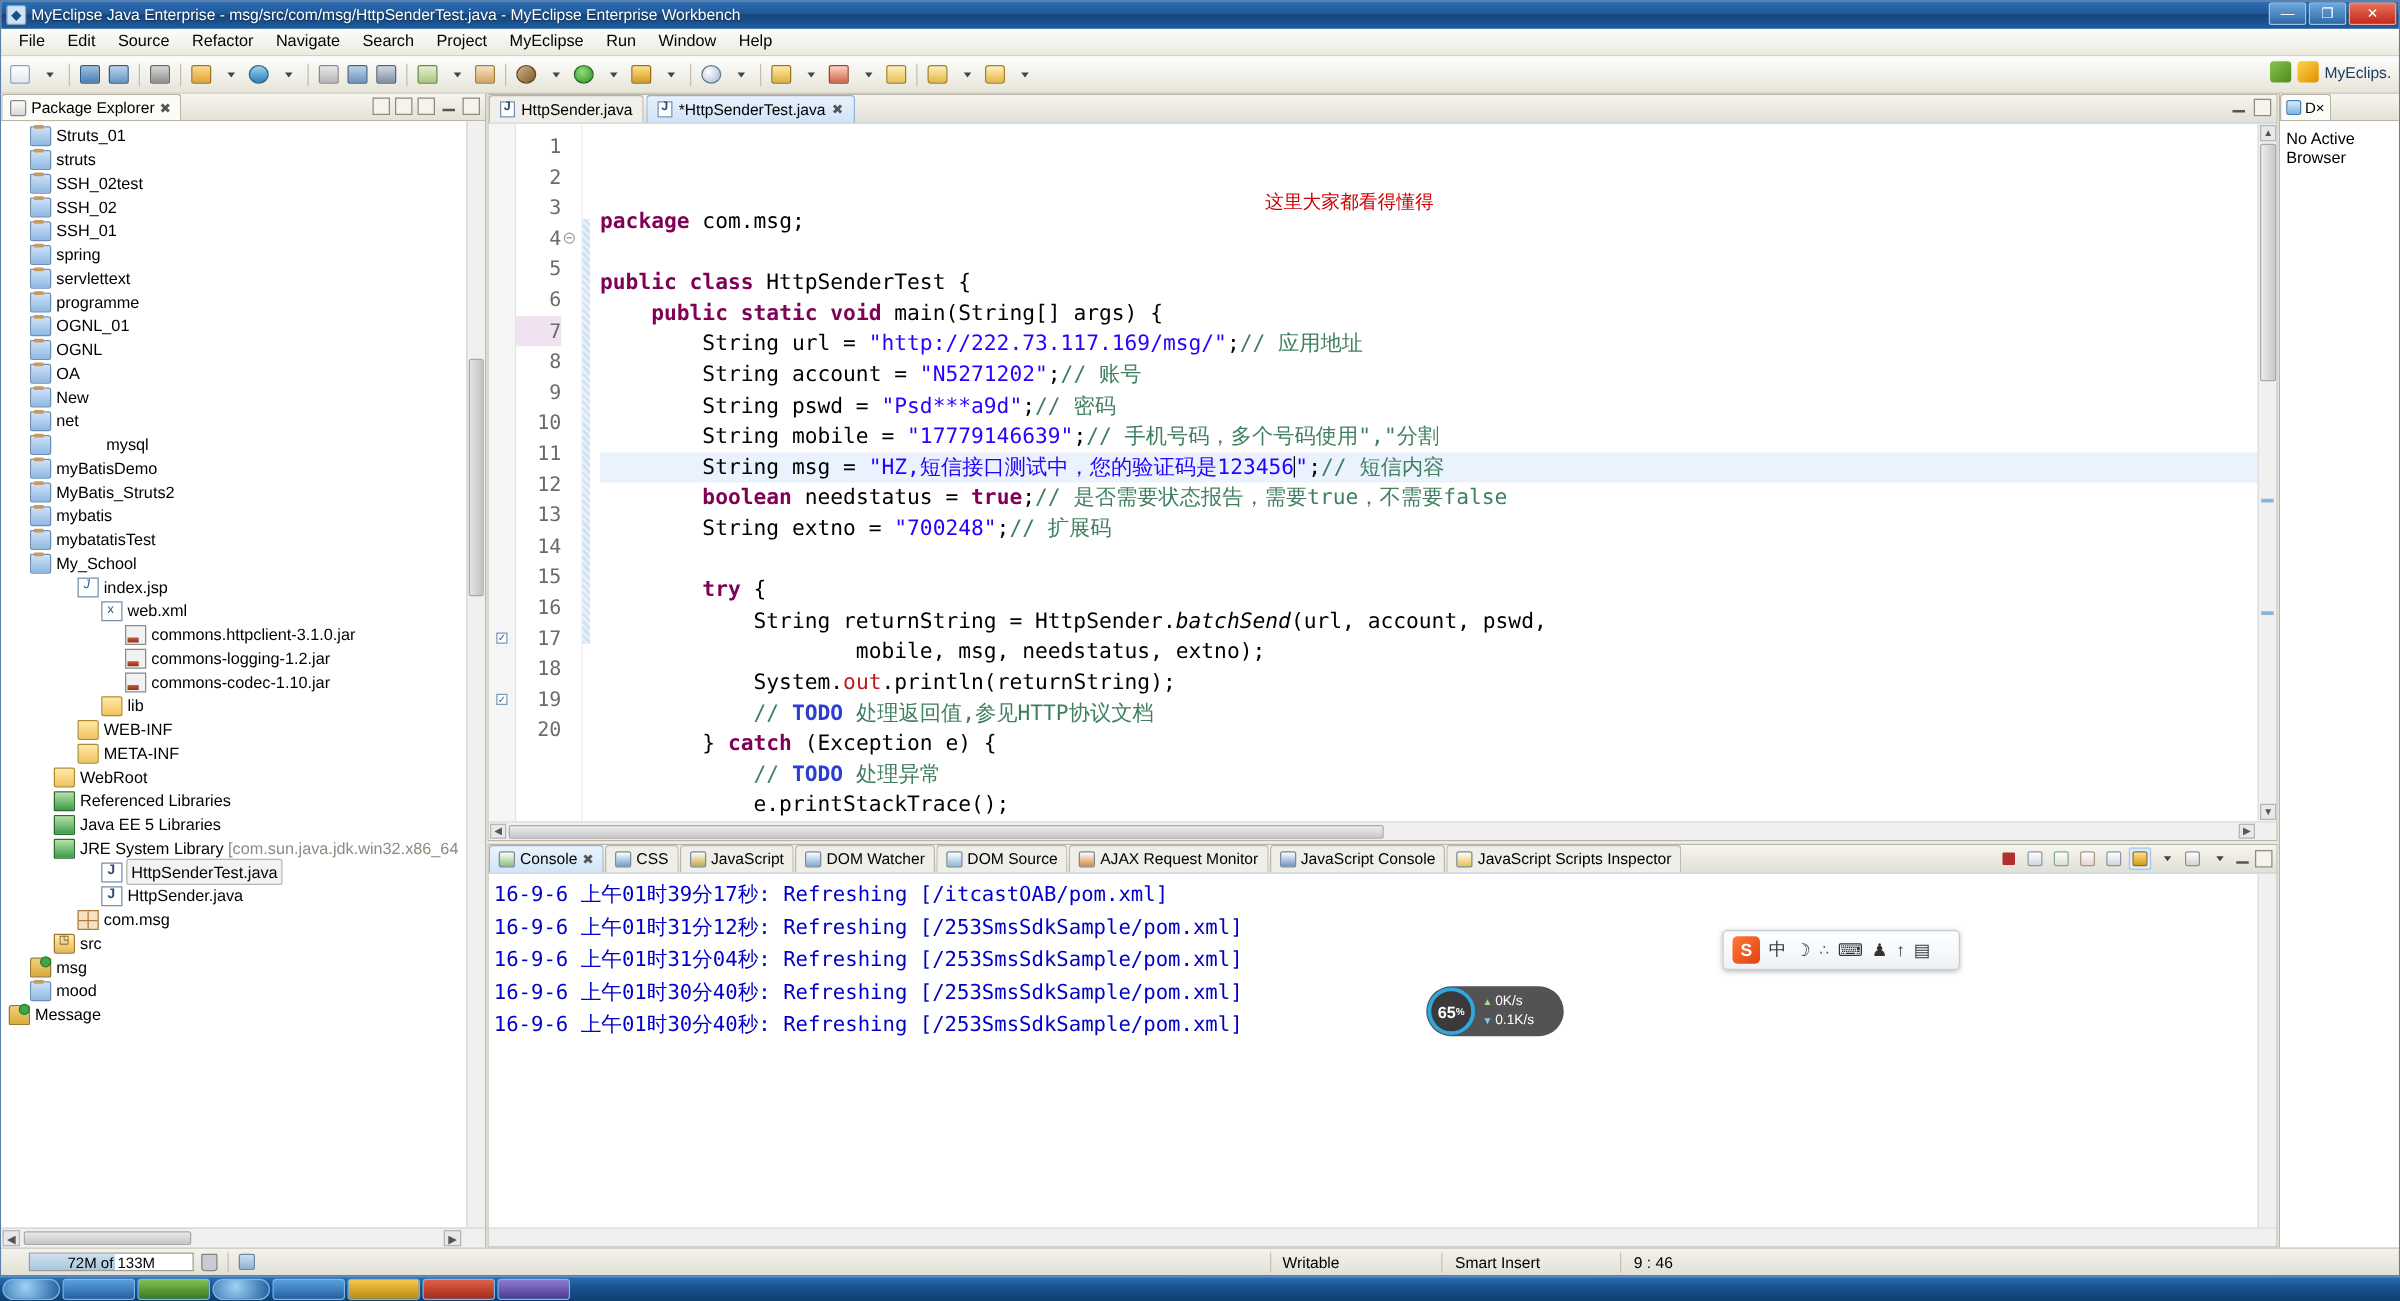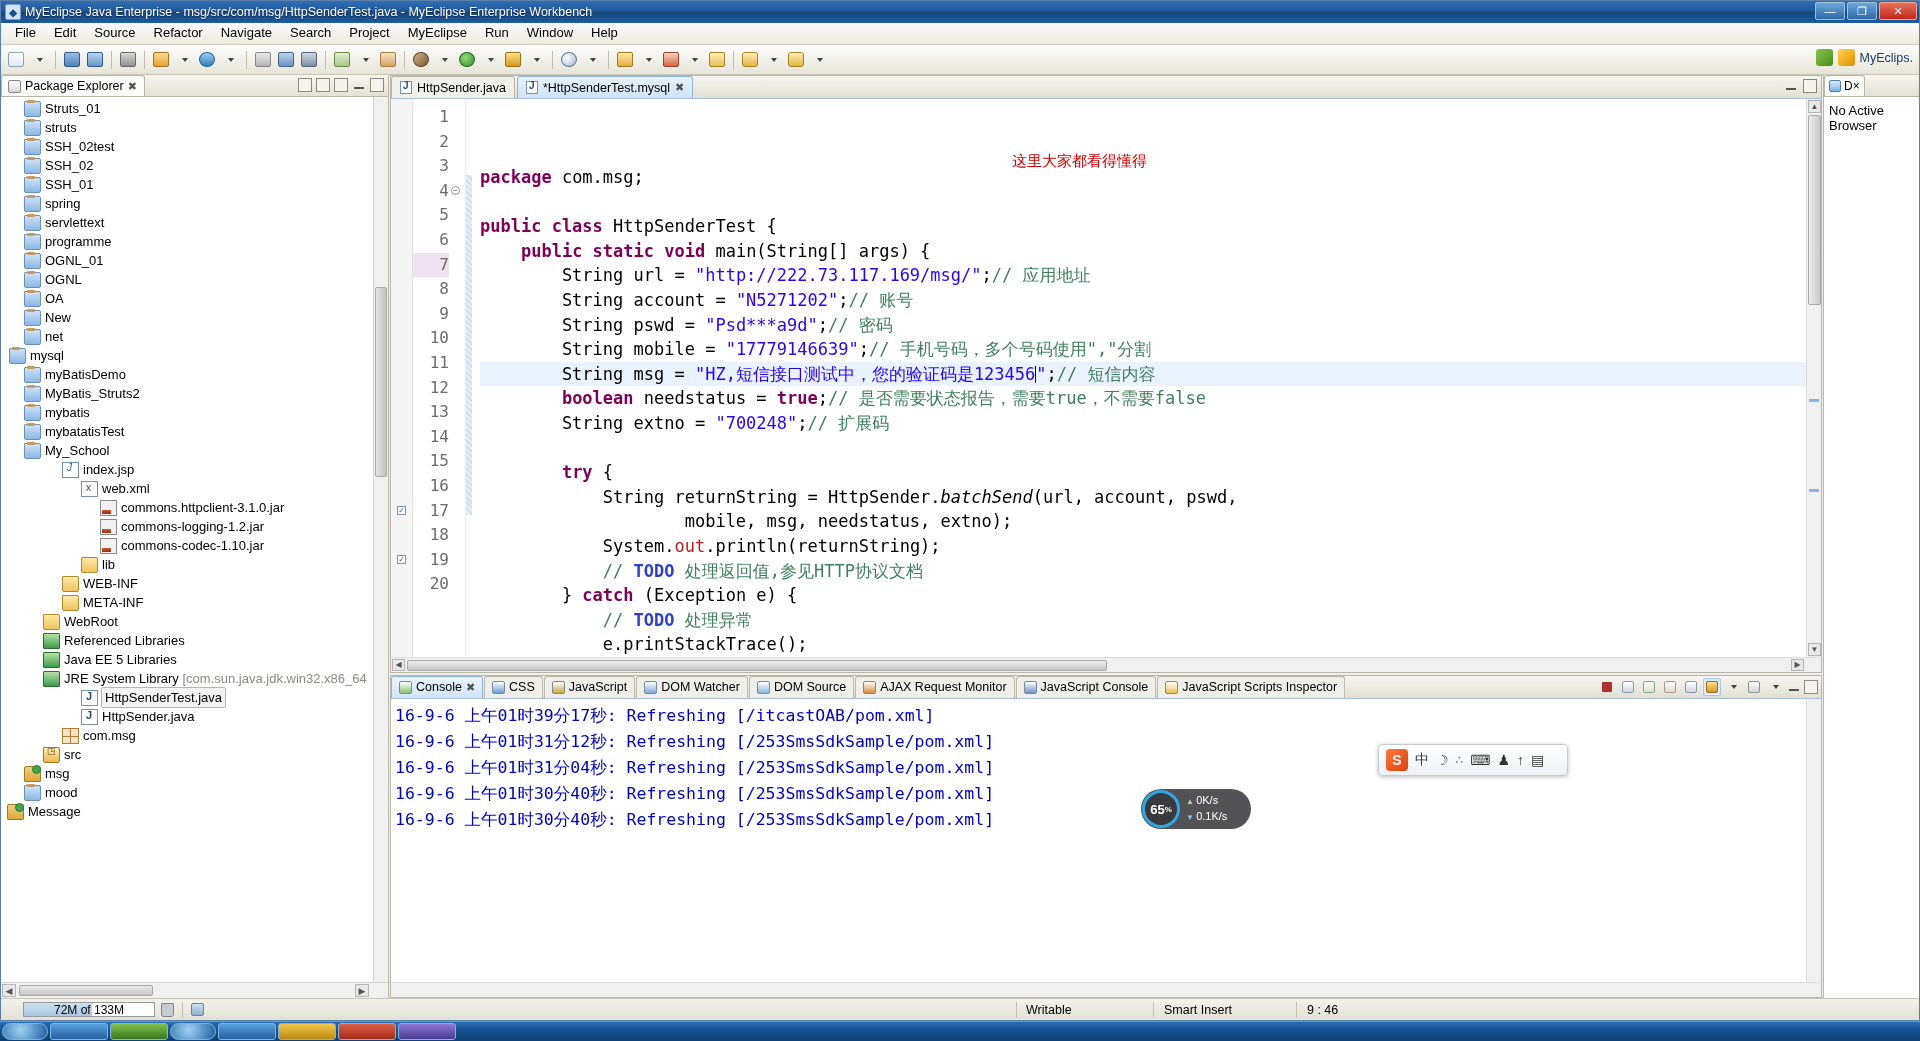--- a/index.html
+++ b/index.html
@@ -631,21 +631,21 @@
               <span class="tlabel">OA</span>
             </div>
             <div class="trow" style="padding-left: 23px;">
               <span class="ti folderblue"></span>
               <span class="tlabel">New</span>
             </div>
             <div class="trow" style="padding-left: 23px;">
               <span class="ti folderblue"></span>
               <span class="tlabel">net</span>
             </div>
-            <div class="trow" style="padding-left: 8px;">
+            <div class="trow" style="padding-left: 23px; gap: 40px;">
               <span class="ti folderblue"></span>
               <span class="tlabel">mysql</span>
             </div>
             <div class="trow" style="padding-left: 23px;">
               <span class="ti folderblue"></span>
               <span class="tlabel">myBatisDemo</span>
             </div>
             <div class="trow" style="padding-left: 23px;">
               <span class="ti folderblue"></span>
               <span class="tlabel">MyBatis_Struts2</span>
@@ -749,21 +749,21 @@
       <div class="center">
 
         <div class="editor-wrap">
           <div class="editor-tabs" id="editor-tabs-host">
               <div class="etab">
                 <span class="jico"></span>
                 <span>HttpSender.java</span>
               </div>
               <div class="etab active">
                 <span class="jico"></span>
-                <span>*HttpSenderTest.mysql</span>
+                <span>*HttpSenderTest.java</span>
                 <span class="tabx">✖</span>
               </div>
             <div class="etab-tools">
               <span class="vt-btn min"></span>
               <span class="vt-btn"></span>
             </div>
           </div>
           <div class="code-area">
             <div class="marker-col" id="marker-host">
                 <div class="mk"></div>

